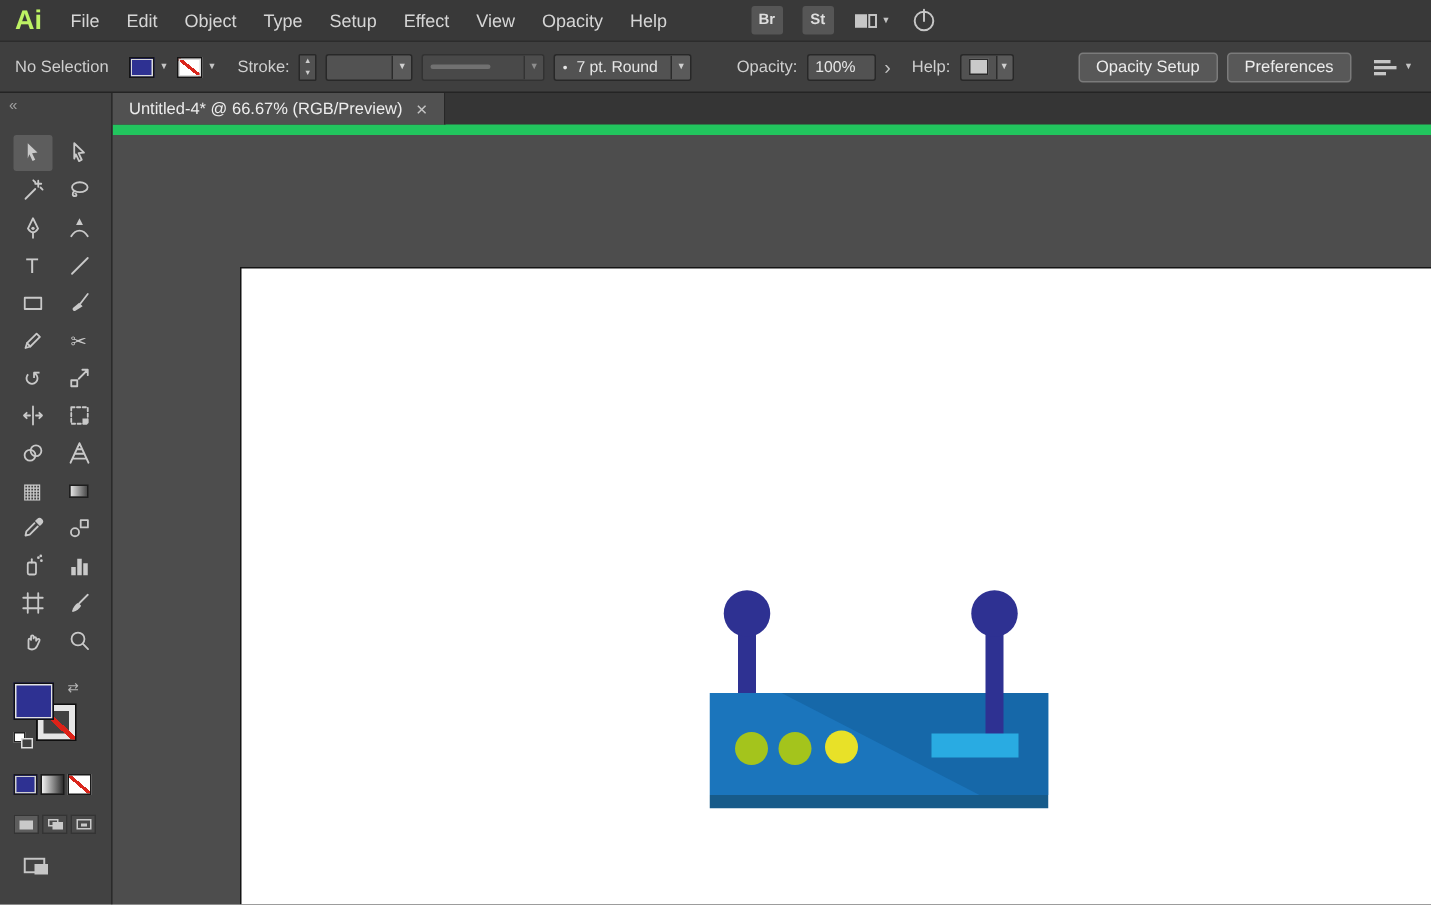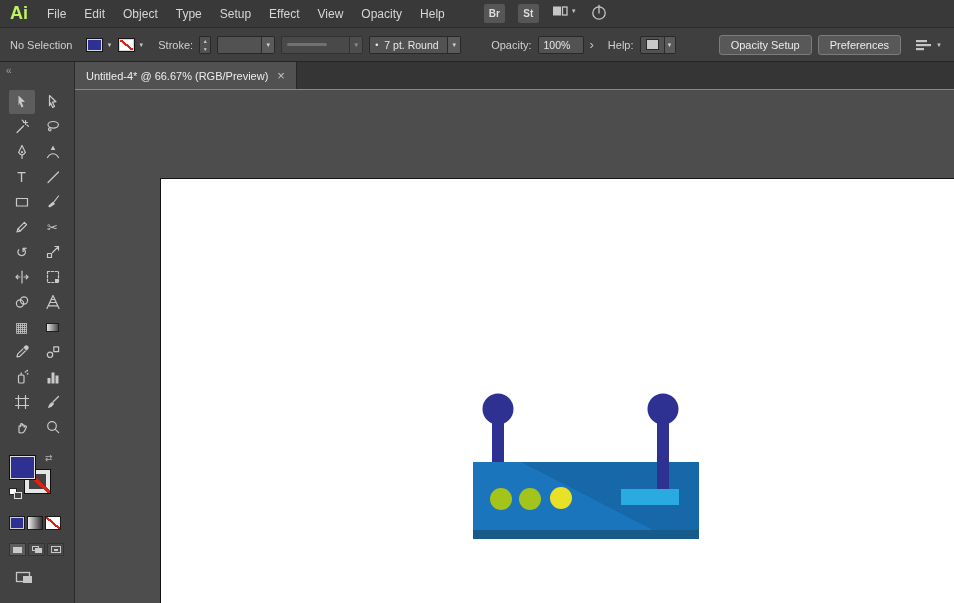--- a/index.html
+++ b/index.html
@@ -3,21 +3,21 @@
 <meta charset="utf-8">
 <style>
   *{margin:0;padding:0;box-sizing:border-box}
   html,body{width:954px;height:603px}
   body{position:relative;font-family:"Liberation Sans","DejaVu Sans",sans-serif;background:#4d4d4d;overflow:hidden}
 
   
   #menubar{position:absolute;top:0;left:0;width:954px;height:28px;background:#393939;border-bottom:1px solid #2c2c2c;display:flex;align-items:center;z-index:20}
   .logo{width:38px;text-align:center;color:#bef264;font-weight:bold;font-size:18px}
   .mitem{padding:0 9px;font-size:12px;color:#d6d6d6;line-height:28px;cursor:default}
-  .mb-icons{display:flex;align-items:flex-start;gap:13px;margin-left:30px}
+  .mb-icons{display:flex;align-items:center;gap:13px;margin-left:47px}
   .badge{width:21px;height:19px;background:#565656;border-radius:2px;color:#dedede;font-size:10px;font-weight:bold;display:flex;align-items:center;justify-content:center}
   .caret{font-size:6px;color:#c4c4c4;line-height:1}
   .f2{fill:#c6c6c6}.s2{fill:none;stroke:#c6c6c6;stroke-width:1.3;stroke-linecap:round}
 
   
   #controlbar{position:absolute;top:28px;left:0;width:954px;height:34px;background:#3f3f3f;border-bottom:1px solid #242424;display:flex;align-items:center;padding:0 10px;gap:6px;font-size:11px;color:#cfcfcf;z-index:15}
   .cb-label{white-space:nowrap}
   .swgroup{display:flex;align-items:center;gap:3px}
   .sw{display:inline-block;width:17px;height:14px;border:1px solid #141414;box-shadow:inset 0 0 0 1px #dadada;background:#fff}
   .sw.none{background-image:linear-gradient(to top right,transparent 44%,#d9261c 44%,#d9261c 56%,transparent 56%)}
@@ -62,21 +62,21 @@
   .dmbtn.active{background:#5d5d5d}
   .dm-normal{width:9px;height:6px;background:#c9c9c9}
   .dm-behind{position:relative;width:10px;height:7px}
   .dm-behind i{position:absolute;display:block;width:7px;height:5px;border:1px solid #c9c9c9}
   .dm-behind i.b{left:3px;top:2px;background:#c9c9c9;border:none}
   .dm-inside{width:10px;height:7px;border:1px solid #c9c9c9;display:flex;align-items:center;justify-content:center}
   .dm-inside i{display:block;width:4px;height:2px;background:#c9c9c9}
   .smbtn{margin:13px 0 0 13px;width:26px;height:18px;display:flex;align-items:center;justify-content:center}
 
   
-  #tabbar{position:absolute;left:75px;top:62px;right:0;height:28px;background:#353535;border-bottom:1px solid #22c55e;display:flex;z-index:5}
+  #tabbar{position:absolute;left:75px;top:62px;right:0;height:28px;background:#353535;border-bottom:7px solid #22c55e;display:flex;z-index:5}
   .tab{display:flex;align-items:center;gap:9px;padding:0 11px;background:#515151;color:#ededed;font-size:11px;border-right:1px solid #272727;white-space:nowrap}
   .tab .close{color:#c4c4c4;font-size:13px;line-height:1}
   #canvas{position:absolute;left:75px;top:90px;right:0;bottom:0;background:#4d4d4d;overflow:hidden}
   #artboard{position:absolute;left:85px;top:88px;right:0;bottom:0;background:#fff;border-left:1px solid #141414;border-top:1px solid #141414}
   #artwork{position:absolute;left:312px;top:214px}
 </style>
 </head>
 <body>
 
 <div id="menubar">

